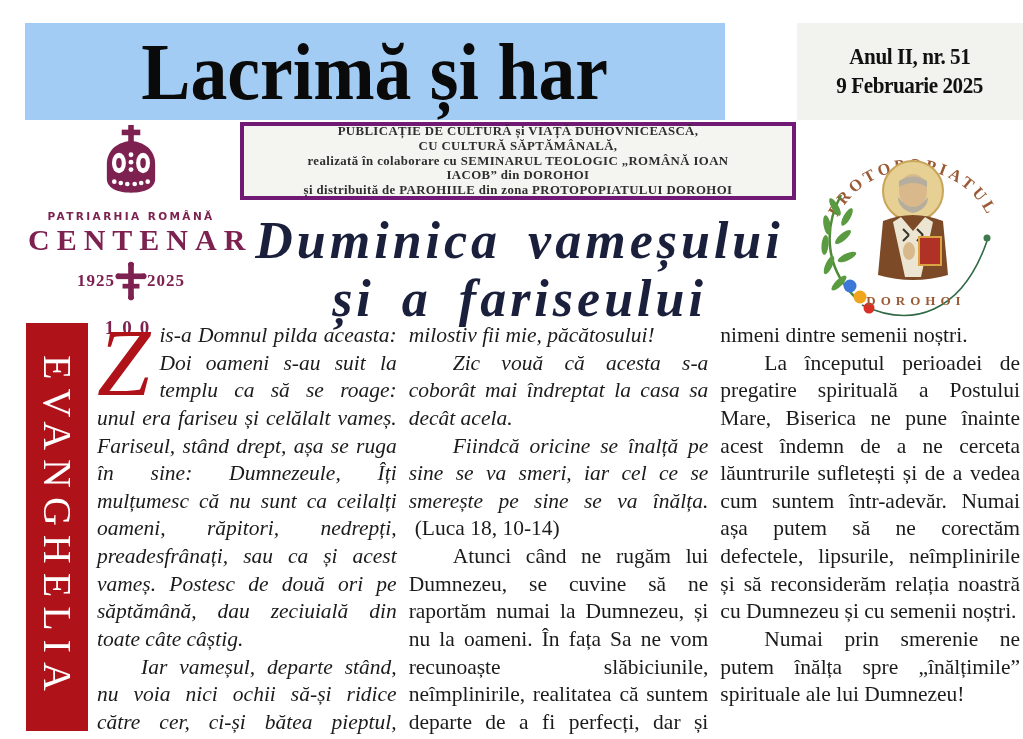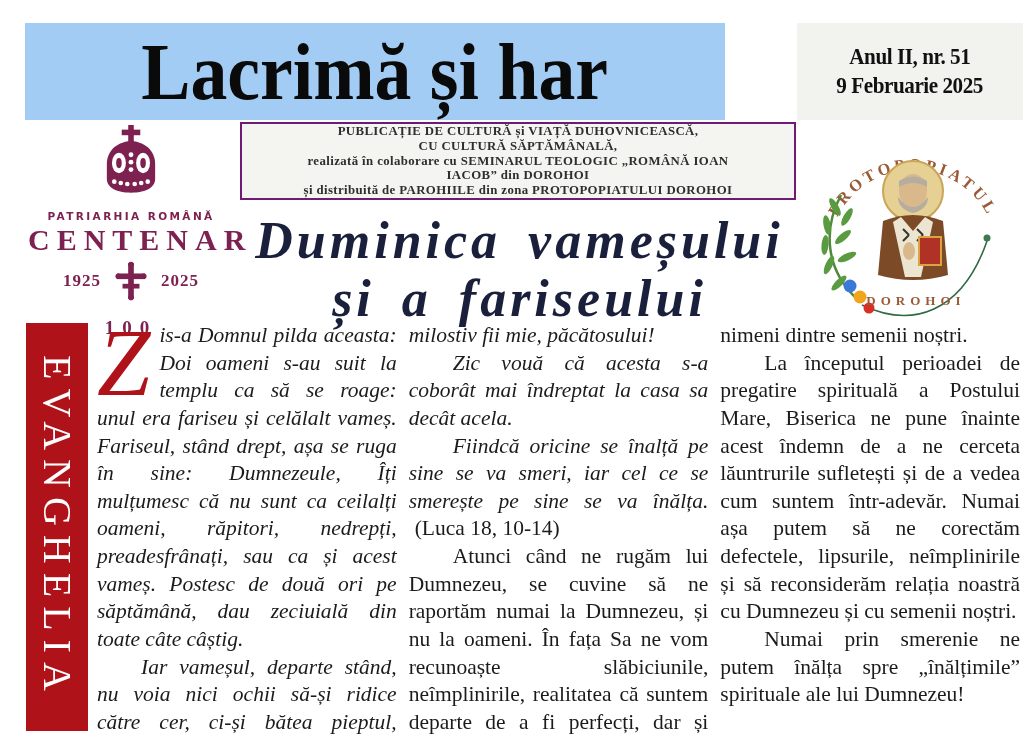--- a/index.html
+++ b/index.html
@@ -15,29 +15,29 @@
   .banner{position:absolute;left:25px;top:23px;width:700px;height:97px;
     background:var(--banner-blue);display:flex;align-items:center;justify-content:center;}
   .banner h1{margin:0;font-size:76px;font-weight:bold;color:#0a0a0a;letter-spacing:0;
     transform:scale(.97,1.06);white-space:nowrap;}
   .issue-box{position:absolute;left:797px;top:23px;width:226px;height:97px;background:var(--panel-gray);
     display:flex;flex-direction:column;align-items:center;justify-content:center;gap:3px;}
   .issue-box div{font-weight:bold;font-size:23px;color:#111;letter-spacing:-.5px;transform:scaleX(.92);white-space:nowrap;}
 
   
   .info-box{position:absolute;left:240px;top:122px;width:556px;height:78px;background:#f4f4f1;
-    border:2px solid #701a75;display:flex;flex-direction:column;justify-content:center;
+    border:4px solid #701a75;display:flex;flex-direction:column;justify-content:center;
     text-align:center;font-weight:bold;font-size:12.8px;line-height:1.17;color:#2e2e2e;letter-spacing:.4px;}
 
   
   .centenar{position:absolute;left:28px;top:125px;width:206px;text-align:center;color:var(--plum);}
   .centenar .org{font-family:"DejaVu Sans",sans-serif;font-size:10.5px;font-weight:bold;
     letter-spacing:2.4px;margin-top:3px;white-space:nowrap;}
   .centenar .cent{font-size:30px;font-weight:bold;letter-spacing:7px;margin-top:1px;white-space:nowrap;}
-  .centenar .years{display:flex;align-items:center;justify-content:center;gap:14px;margin-top:4px;}
+  .centenar .years{display:flex;align-items:center;justify-content:center;margin-top:4px;}
   .centenar .years span{font-size:17px;font-weight:bold;letter-spacing:1px;}
   .centenar .num{font-size:19px;font-weight:bold;letter-spacing:8px;margin-top:16px;}
   .fill-plum{fill:var(--plum);}
 
   
   .article-title{position:absolute;left:232px;top:212px;width:575px;text-align:center;
     font-style:italic;font-weight:bold;color:var(--title-navy);font-size:52px;line-height:1.12;
     letter-spacing:4px;word-spacing:10px;white-space:nowrap;}
 
   

